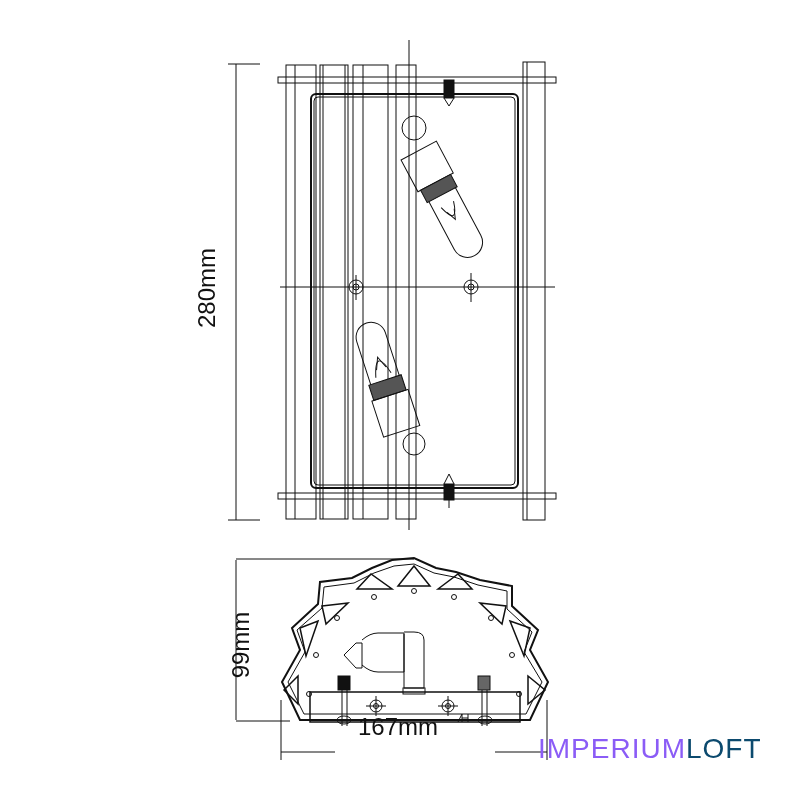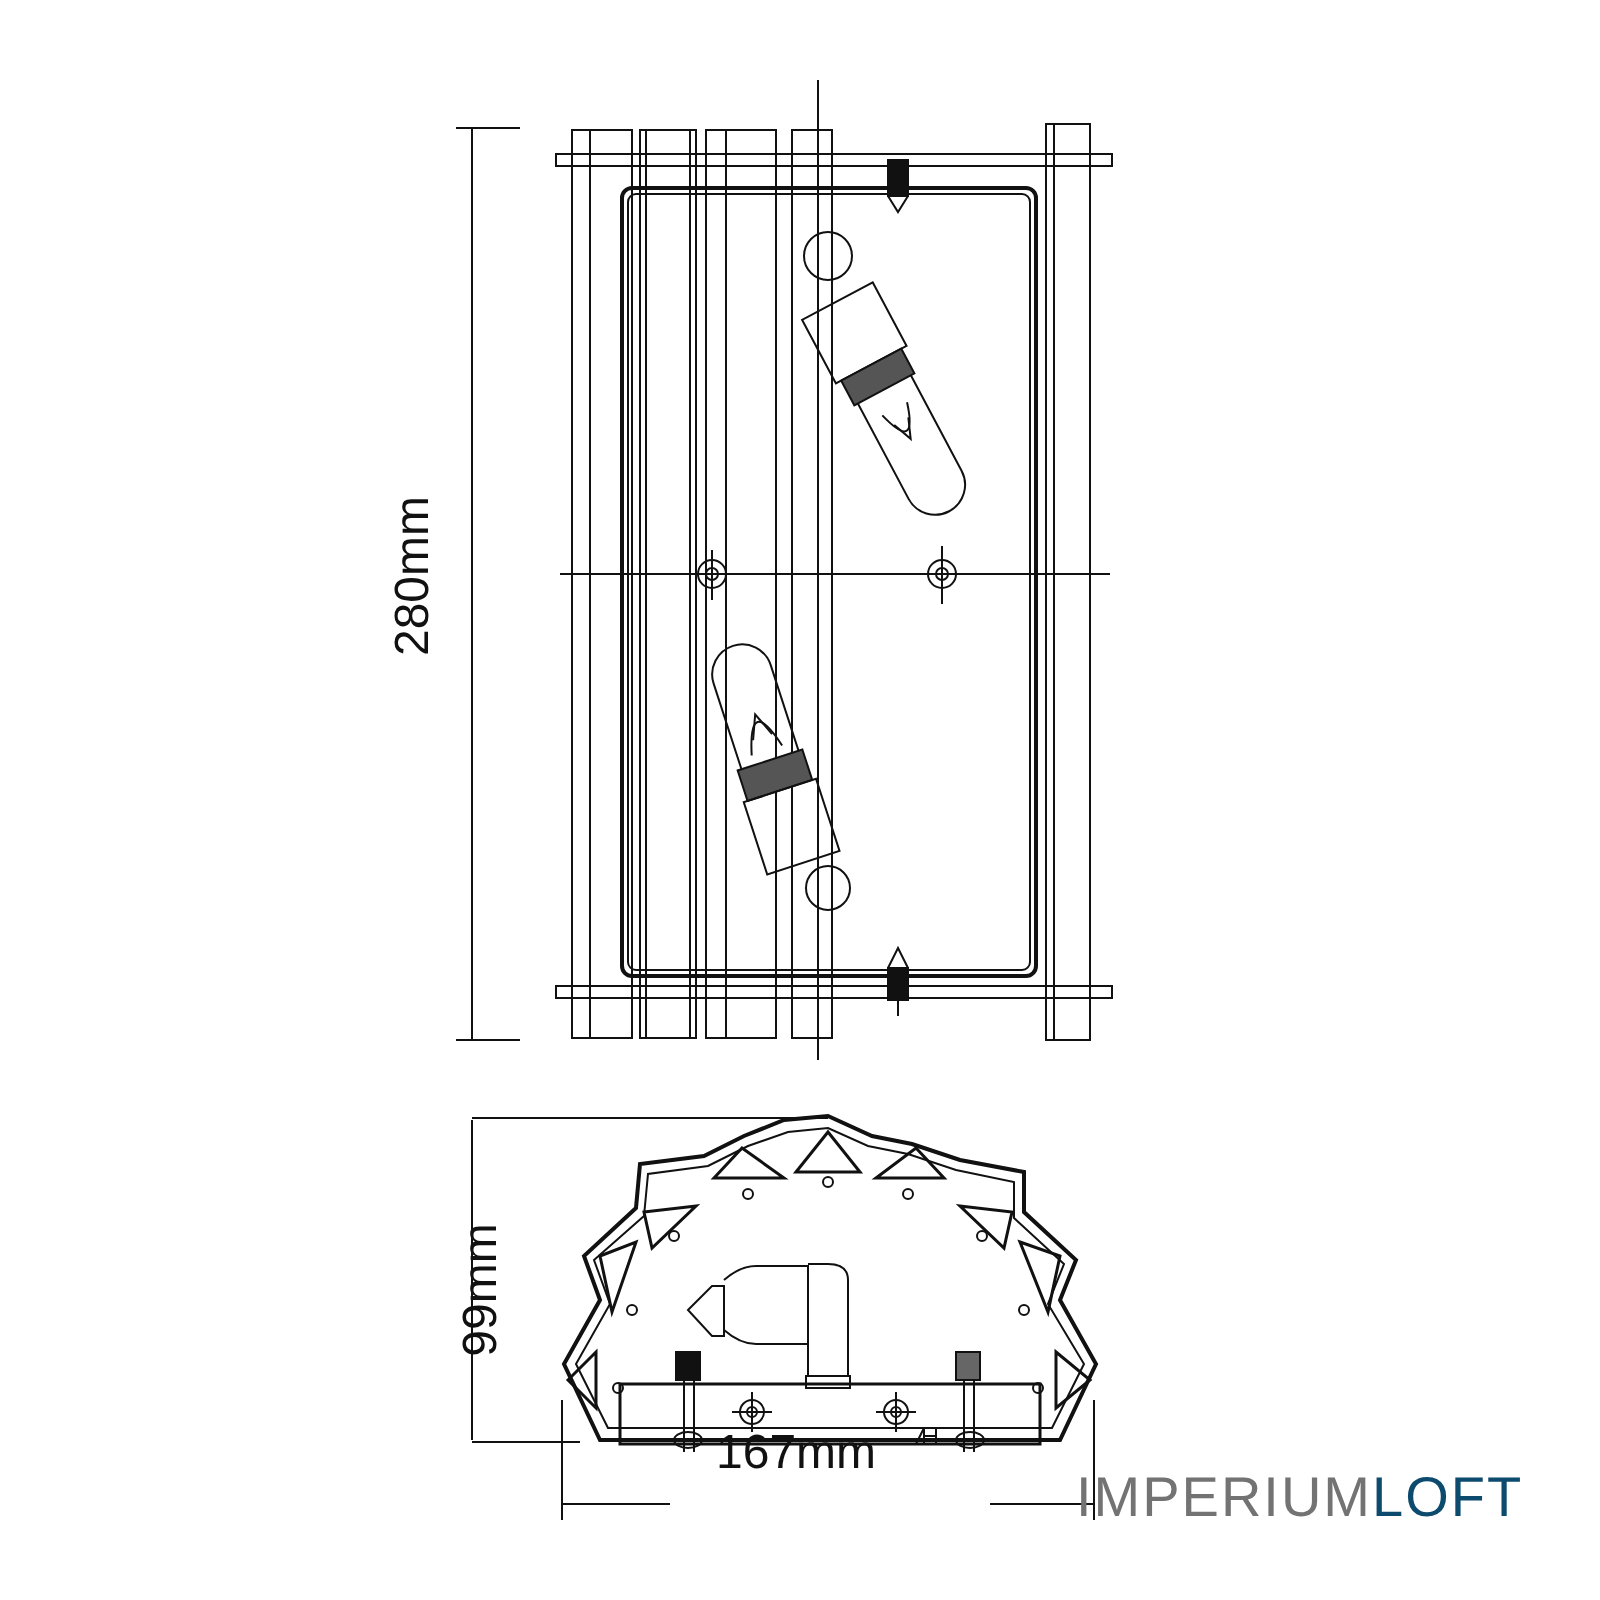--- a/index.html
+++ b/index.html
@@ -4,21 +4,21 @@
   <style>
     html, body { margin: 0; padding: 0; background: #ffffff; }
     body { width: 800px; height: 800px; position: relative; overflow: hidden; font-family: "Liberation Sans", sans-serif; }
     #drawing { position: absolute; left: 0; top: 0; width: 800px; height: 800px; }
     .dim-label { position: absolute; font-family: "Liberation Sans", sans-serif; color: #111; font-size: 24px; white-space: nowrap; }
     .dim-v { transform-origin: center center; transform: rotate(-90deg); }
     #dim-280 { left: 152px; top: 274px; width: 110px; text-align: center; }
     #dim-99 { left: 196px; top: 631px; width: 90px; text-align: center; }
     #dim-167 { left: 358px; top: 713px; }
     #brand { position: absolute; left: 538px; top: 733px; font-size: 28px; letter-spacing: 1px; font-weight: 300; }
-    #brand .b1 { color: #737373; text-align: right; }
+    #brand .b1 { color: #8b5cf6; text-align: right; }
     #brand .b2 { color: #0c4a6e; }
   </style>
 </head>
 <body>
 
 <svg id="drawing" viewBox="0 0 800 800" xmlns="http://www.w3.org/2000/svg" fill="none" stroke="#111" stroke-width="1">
 
   <g>
 
     <g>

